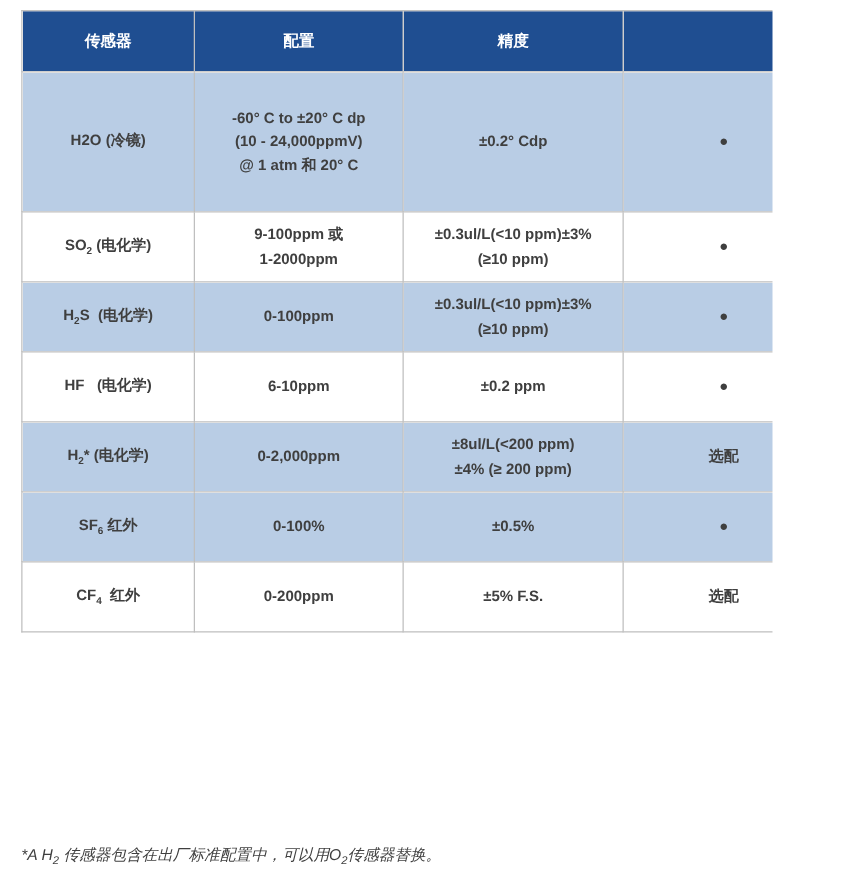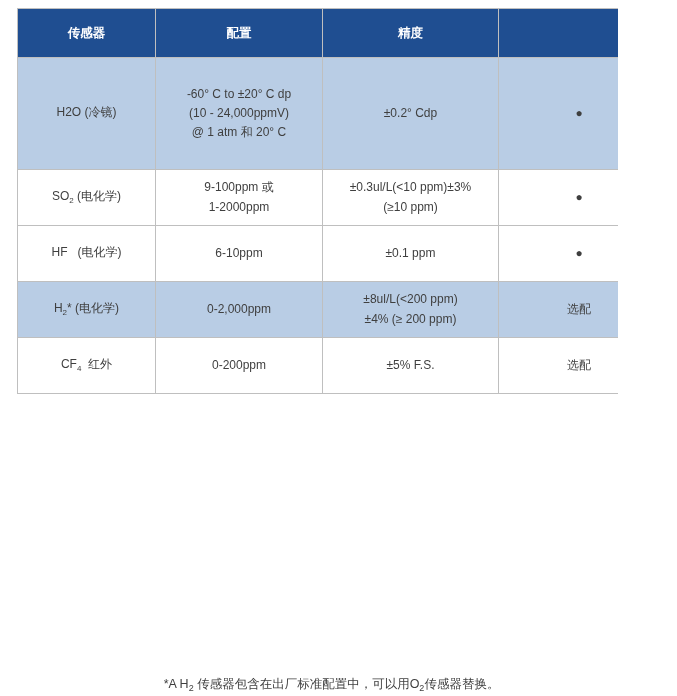--- a/index.html
+++ b/index.html
@@ -32,21 +32,21 @@
     left: 17px;
     top: 8px;
     width: 642px;
     border-collapse: collapse;
     table-layout: fixed;
     border: 1px solid var(--outer-border);
   }
   table.spec td, table.spec th {
     border: 1px solid var(--grid);
     font-size: 12px;
-    font-weight: normal;
+    font-weight: bold;
     text-align: center;
     vertical-align: middle;
     line-height: 1.6;
     padding: 2px 4px;
     white-space: pre-line;
     overflow: hidden;
   }
   table.spec thead th {
     background: var(--header-bg);
     color: var(--header-text);
@@ -64,24 +64,25 @@
   .sub {
     font-size: 8px;
     vertical-align: -3px;
   }
   .dot-cell { font-size: 12px; letter-spacing: 0; }
   .footnote {
     position: absolute;
     left: 17px;
     top: 676px;
     width: 642px;
-    text-align: center;
+    text-align: left;
     padding-right: 13px;
     font-size: 12.5px;
     color: var(--text);
+    font-style: italic;
   }
   .footnote .sub { font-size: 9px; vertical-align: -3px; }
 </style>
 </head>
 <body>
 
 <div class="page">
 
   <table class="spec">
     <colgroup>
@@ -108,32 +109,45 @@
         <td class="dot-cell">●</td>
       </tr>
       <tr class="row">
         <td><span>SO</span><span class="sub">2</span><span>&nbsp;(电化学)</span></td>
         <td>9-100ppm 或
 1-2000ppm</td>
         <td class="right-pad">±0.3ul/L(&lt;10 ppm)±3%
 (≥10 ppm)</td>
         <td class="dot-cell">●</td>
       </tr>
+      <tr class="row alt">
+        <td><span>H</span><span class="sub">2</span><span>S&nbsp;&nbsp;(电化学)</span></td>
+        <td>0-100ppm</td>
+        <td class="right-pad">±0.3ul/L(&lt;10 ppm)±3%
+(≥10 ppm)</td>
+        <td class="dot-cell">●</td>
+      </tr>
       <tr class="row">
         <td><span>HF</span><span class="sub"></span><span>&nbsp;&nbsp;&nbsp;(电化学)</span></td>
         <td>6-10ppm</td>
-        <td class="right-pad">±0.1 ppm</td>
+        <td class="right-pad">±0.2 ppm</td>
         <td class="dot-cell">●</td>
       </tr>
       <tr class="row alt">
         <td><span>H</span><span class="sub">2</span><span>*&nbsp;(电化学)</span></td>
         <td>0-2,000ppm</td>
         <td>±8ul/L(&lt;200 ppm)
 ±4% (≥ 200 ppm)</td>
         <td class="dot-cell">选配</td>
+      </tr>
+      <tr class="row alt">
+        <td><span>SF</span><span class="sub">6</span><span>&nbsp;红外</span></td>
+        <td>0-100%</td>
+        <td>±0.5%</td>
+        <td class="dot-cell">●</td>
       </tr>
       <tr class="row">
         <td><span>CF</span><span class="sub">4</span><span>&nbsp;&nbsp;红外</span></td>
         <td>0-200ppm</td>
         <td>±5% F.S.</td>
         <td class="dot-cell">选配</td>
       </tr>
     </tbody>
   </table>
 

